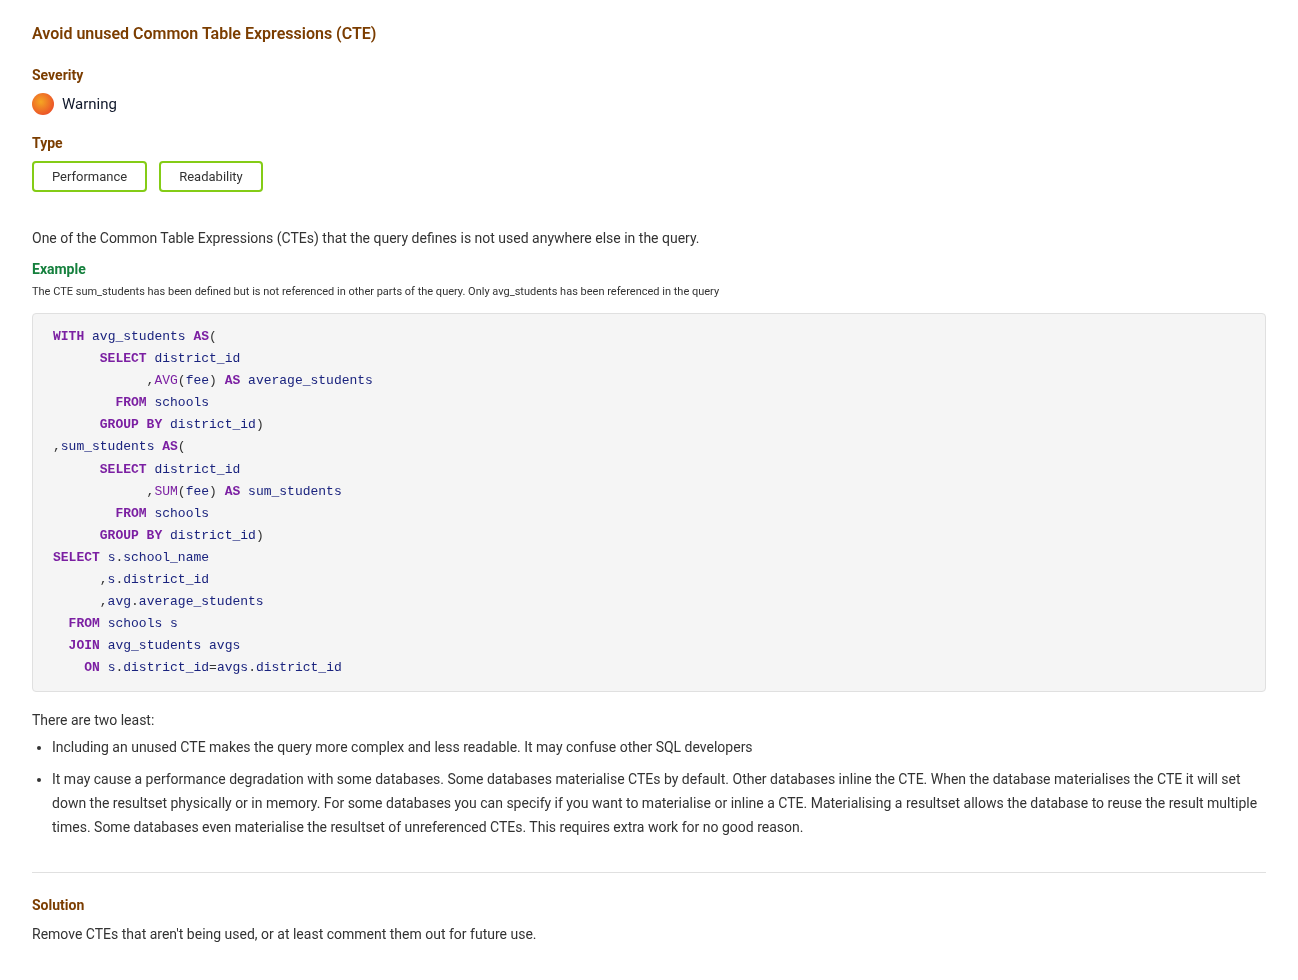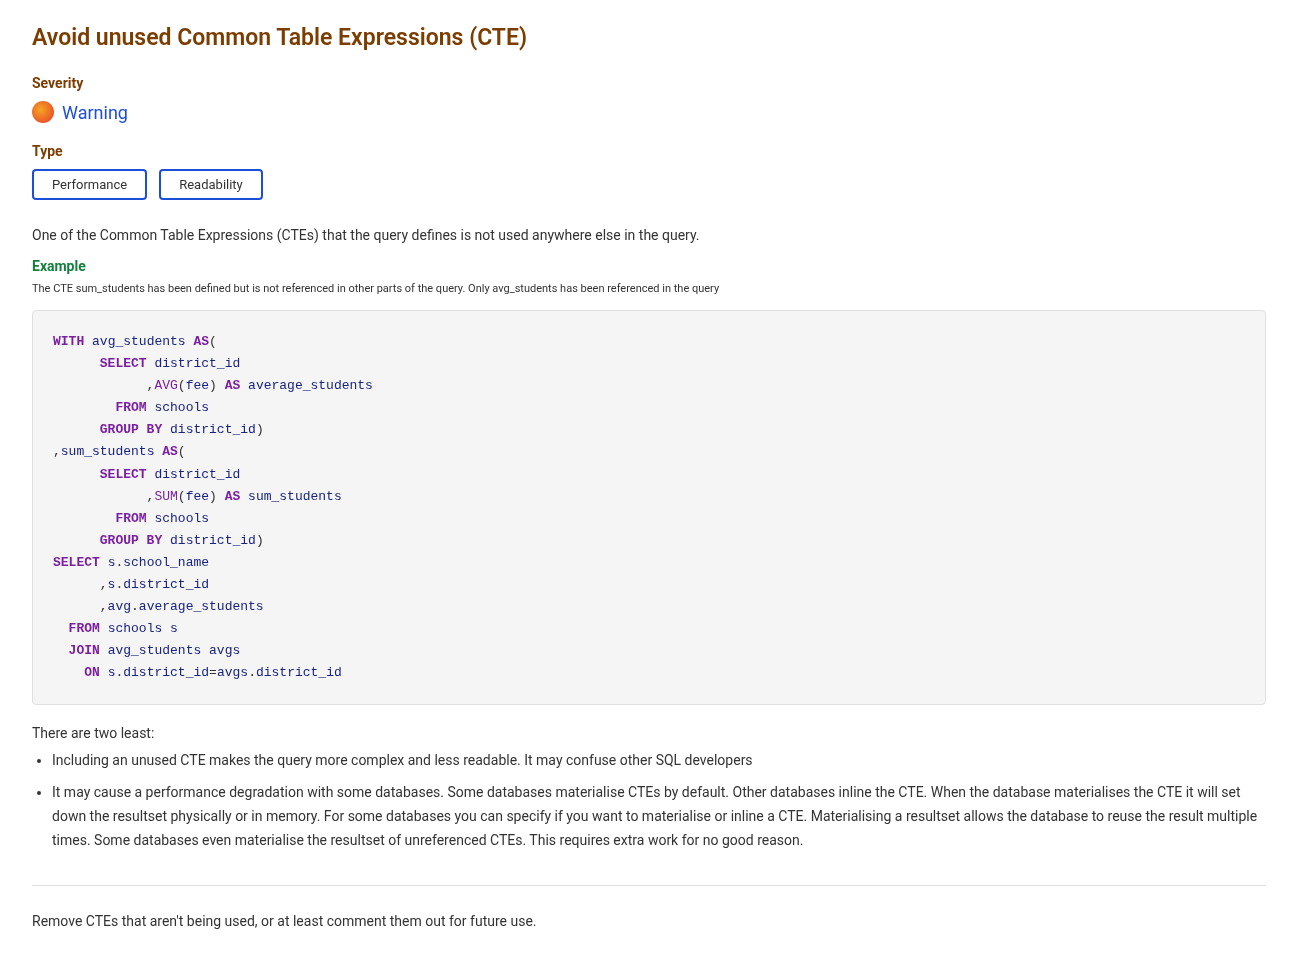--- a/index.html
+++ b/index.html
@@ -11,21 +11,21 @@
     body {
       font-family: -apple-system, BlinkMacSystemFont, 'Segoe UI', Roboto, sans-serif;
       font-size: 14px;
       color: #333;
       background: #fff;
       padding: 24px 32px;
       max-width: 1298px;
     }
 
     .page-title {
-      font-size: 23px;
+      font-size: 16px;
       font-weight: 600;
       color: #7b3d00;
       margin-bottom: 24px;
     }
 
     .section-label {
       font-size: 14px;
       font-weight: 700;
       color: #7b3d00;
       margin-bottom: 10px;
@@ -40,38 +40,38 @@
 
     .severity-icon {
       width: 22px;
       height: 22px;
       border-radius: 50%;
       background: radial-gradient(circle at 40% 40%, #f5a623, #e8362a);
       flex-shrink: 0;
     }
 
     .severity-text {
-      font-size: 18px;
-      color: #1d4ed8;
+      font-size: 15px;
+      color: #0f172a;
       text-align: center;
     }
 
     .type-section {
-      margin-bottom: 24px;
+      margin-bottom: 35px;
     }
 
     .type-tags {
       display: flex;
       gap: 12px;
     }
 
     .type-tag {
       display: inline-block;
       padding: 6px 18px;
-      border: 2px solid #1d4ed8;
+      border: 2px solid #84cc16;
       border-radius: 4px;
       color: #333;
       font-size: 13px;
       background: #fff;
     }
 
     .problem-section {
       margin-bottom: 20px;
     }
 
@@ -92,21 +92,21 @@
       font-size: 11px;
       color: #333;
       margin-bottom: 12px;
       line-height: 1.6;
     }
 
     .code-block {
       background: #f5f5f5;
       border: 1px solid #e0e0e0;
       border-radius: 4px;
-      padding: 20px 20px;
+      padding: 12px 20px;
       font-family: 'Courier New', Courier, monospace;
       font-size: 13px;
       line-height: 1.7;
       margin-bottom: 16px;
       overflow-x: auto;
       white-space: pre;
     }
 
     .kw { color: #7b1fa2; font-weight: 600; }
     .fn { color: #7b1fa2; }
@@ -190,14 +190,15 @@
 
 <p class="issues-intro">There are two least:</p>
 <ul class="issues-list">
   <li>Including an unused CTE makes the query more complex and less readable. It may confuse other SQL developers</li>
   <li>It may cause a performance degradation with some databases. Some databases materialise CTEs by default. Other databases inline the CTE. When the database materialises the CTE it will set down the resultset physically or in memory. For some databases you can specify if you want to materialise or inline a CTE. Materialising a resultset allows the database to reuse the result multiple times. Some databases even materialise the resultset of unreferenced CTEs. This requires extra work for no good reason.</li>
 </ul>
 
 <hr class="divider">
 
 <div class="solution-section">
+  <div class="section-label">Solution</div>
   <p class="solution-text">Remove CTEs that aren't being used, or at least comment them out for future use.</p>
 </div>
 
 </body></html>

